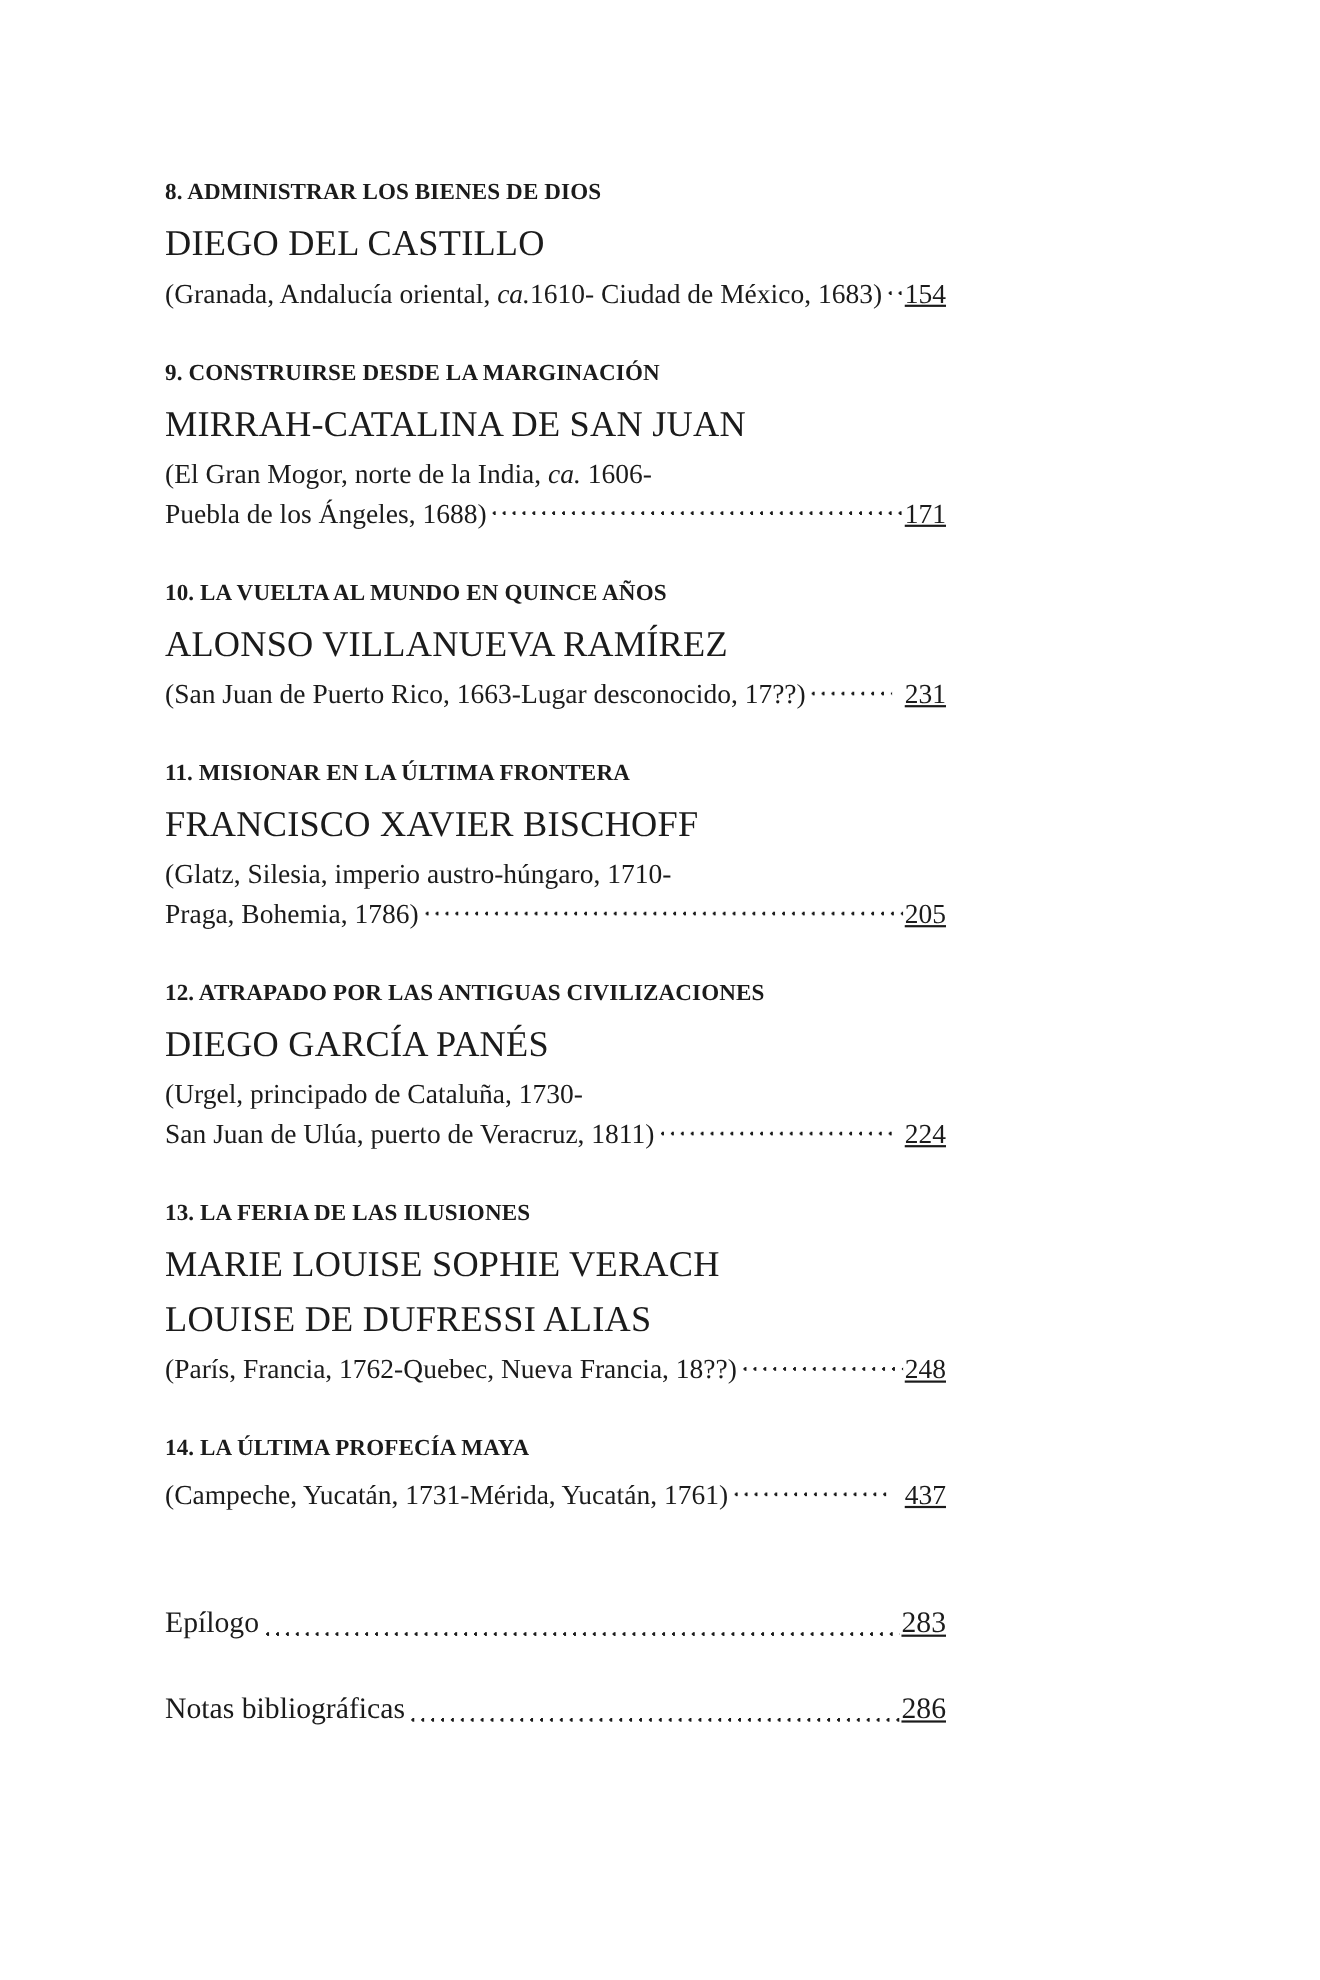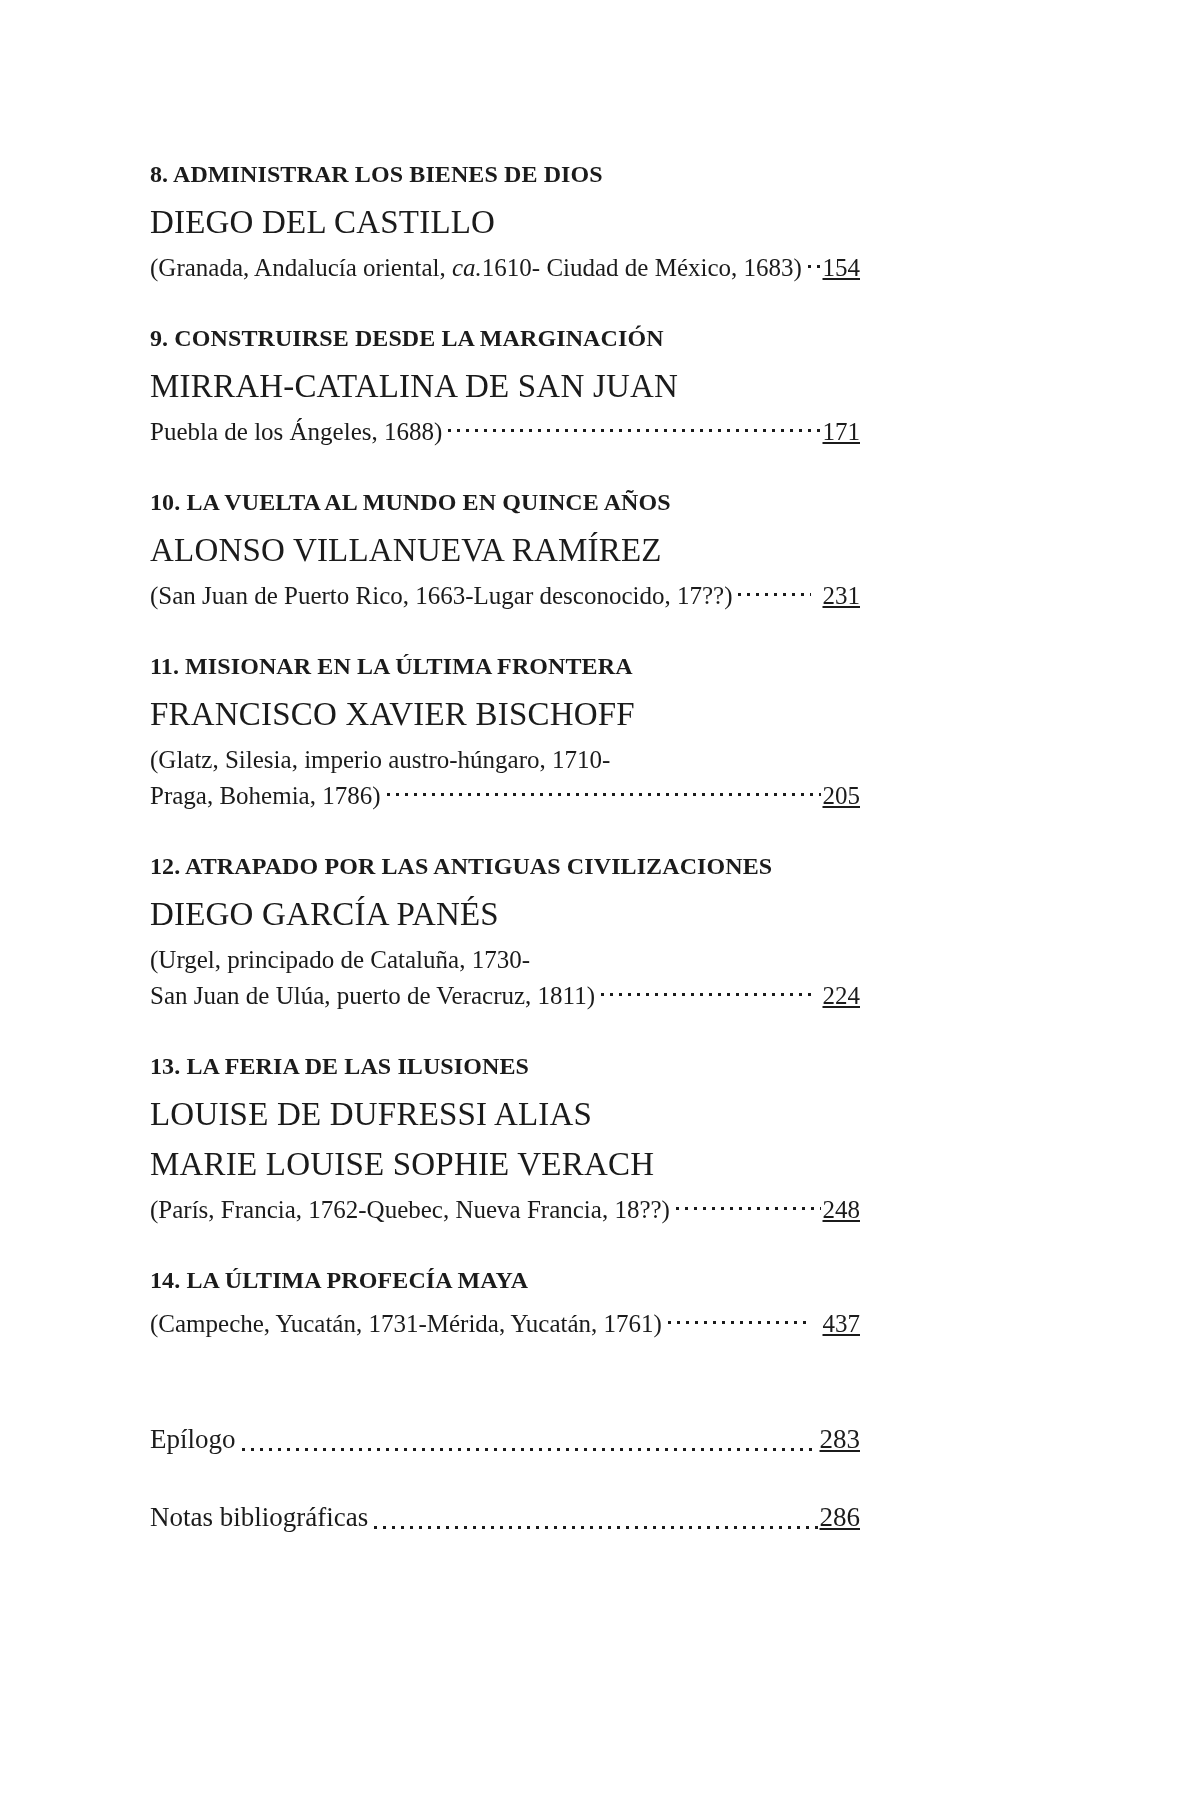--- a/index.html
+++ b/index.html
@@ -18,21 +18,21 @@
   .toc {
     position: absolute;
     left: 150px;
     top: 160px;
     width: 710px;
   }
   .entry {
     margin: 0 0 38px 0;
   }
   .chap {
-    font-size: 24px;
+    font-size: 21px;
     font-weight: 700;
     line-height: 28px;
     letter-spacing: 0.1px;
     margin: 0 0 12px 0;
   }
   .name {
     font-size: 33px;
     font-weight: 400;
     line-height: 44px;
     margin: 0 0 6px 0;
@@ -94,20 +94,21 @@
         <div class="name">DIEGO DEL CASTILLO</div>
         <div class="dline">
           <span class="dtext"><span>(Granada, Andalucía oriental, </span><span class="it">ca.</span><span>1610- Ciudad de México, 1683)</span></span>
           <span class="leader"></span>
           <span class="pgnum">154</span>
         </div>
       </section>
       <section class="entry">
         <h2 class="chap">9. CONSTRUIRSE DESDE LA MARGINACIÓN</h2>
         <div class="name">MIRRAH-CATALINA DE SAN JUAN</div>
+        <div class="dline noleader"><span class="dtext"><span>(El Gran Mogor, norte de la India, </span><span class="it">ca.</span><span> 1606-</span></span></div>
         <div class="dline">
           <span class="dtext"><span>Puebla de los Ángeles, 1688)</span></span>
           <span class="leader"></span>
           <span class="pgnum">171</span>
         </div>
       </section>
       <section class="entry">
         <h2 class="chap">10. LA VUELTA AL MUNDO EN QUINCE AÑOS</h2>
         <div class="name">ALONSO VILLANUEVA RAMÍREZ</div>
         <div class="dline">
@@ -131,22 +132,22 @@
         <div class="name">DIEGO GARCÍA PANÉS</div>
         <div class="dline noleader"><span class="dtext"><span>(Urgel, principado de Cataluña, 1730-</span></span></div>
         <div class="dline">
           <span class="dtext"><span>San Juan de Ulúa, puerto de Veracruz, 1811)</span></span>
           <span class="leader"></span>
           <span class="pgnum gap">224</span>
         </div>
       </section>
       <section class="entry">
         <h2 class="chap">13. LA FERIA DE LAS ILUSIONES</h2>
+        <div class="name">MARIE LOUISE SOPHIE VERACH</div>
         <div class="name">LOUISE DE DUFRESSI ALIAS</div>
-        <div class="name">MARIE LOUISE SOPHIE VERACH</div>
         <div class="dline">
           <span class="dtext"><span>(París, Francia, 1762-Quebec, Nueva Francia, 18??)</span></span>
           <span class="leader"></span>
           <span class="pgnum">248</span>
         </div>
       </section>
       <section class="entry">
         <h2 class="chap">14. LA ÚLTIMA PROFECÍA MAYA</h2>
         <div class="dline">
           <span class="dtext"><span>(Campeche, Yucatán, 1731-Mérida, Yucatán, 1761)</span></span>

